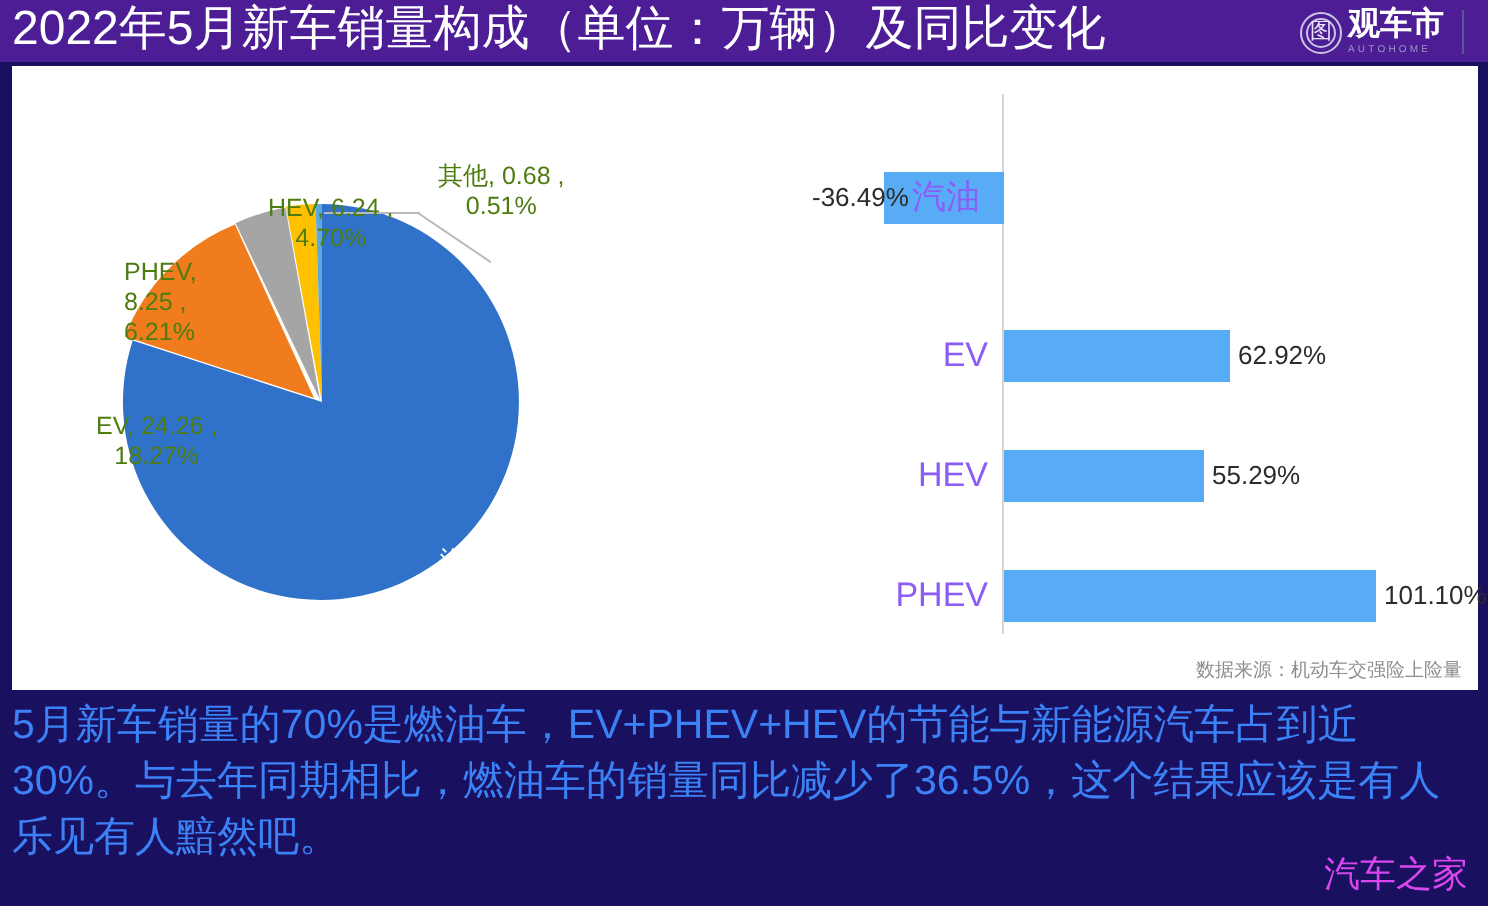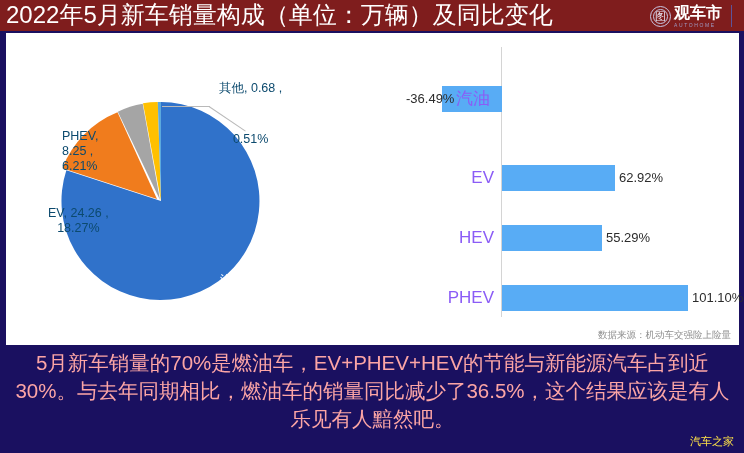--- a/index.html
+++ b/index.html
@@ -16,21 +16,21 @@
     height: 453px;
     background: #1a1060;
     overflow: hidden;
   }
 
   
   #header {
     position: absolute;
     left: 0; top: 0;
     width: 744px; height: 31px;
-    background: #7f1d1d;
+    background: #4c1d95;
   }
   #header-title {
     position: absolute;
     left: 6px; top: -1px;
     font-size: 24px;
     line-height: 31px;
     color: #ffffff;
     letter-spacing: 0px;
     white-space: nowrap;
     font-weight: 400;
@@ -92,21 +92,21 @@
   #pie {
     position: absolute;
     left: 55px; top: 68px;
     width: 200px; height: 200px;
   }
   #pie svg { display: block; }
 
   .pie-label {
     position: absolute;
     font-size: 12.5px;
-    color: #0c4a6e;
+    color: #4d7c0f;
     line-height: 15px;
     white-space: nowrap;
   }
   .pie-label.inwhite { color: #ffffff; }
   #lbl-phev { left: 56px; top: 64px; text-align: left; margin-top: 32px; }
   #lbl-hev  { left: 128px; top: 64px; text-align: left; }
   #lbl-other{ left: 213px; top: 48px; text-align: left; }
   #lbl-ev   { left: 42px;  top: 173px; text-align: left; }
   #lbl-gas  { left: 200px; top: 240px; text-align: right; }
 
@@ -163,29 +163,28 @@
     white-space: nowrap;
   }
 
   
   #commentary {
     position: absolute;
     left: 6px; top: 349px;
     width: 733px;
     font-size: 20.5px;
     line-height: 28px;
-    color: #fca5a5;
+    color: #3b82f6;
     letter-spacing: 0px;
-    text-align: center;
   }
   #watermark {
     position: absolute;
     right: 10px; bottom: 4px;
-    font-size: 11px;
-    color: #fde047;
+    font-size: 18px;
+    color: #d946ef;
     white-space: nowrap;
   }
 </style>
 </head>
 <body>
 
 <div id="page">
 
   <div id="header">
     <div id="header-title">2022年5月新车销量构成（单位：万辆）及同比变化</div>
@@ -222,24 +221,28 @@
 
       <div class="leader" style="left:203px; top:73px; width:44px; height:1px; transform:rotate(34deg); transform-origin:left center;"></div>
       <div class="leader" style="left:156px; top:73px; width:48px; height:1px;"></div>
 
       <div class="pie-label" id="lbl-phev">
         <div>PHEV,</div>
         <div>8.25 ,</div>
         <div>6.21%</div>
       </div>
 
+      <div class="pie-label" id="lbl-hev">
+        <div>HEV, 6.24 ,</div>
+        <div style="text-align:center;">4.70%</div>
+      </div>
 
       <div class="pie-label" id="lbl-other">
         <div>其他, 0.68 ,</div>
-        <div style="text-align:center;margin-top:36px;">0.51%</div>
+        <div style="text-align:center;">0.51%</div>
       </div>
 
       <div class="pie-label" id="lbl-ev">
         <div>EV, 24.26 ,</div>
         <div style="text-align:center;">18.27%</div>
       </div>
 
       <div class="pie-label inwhite" id="lbl-gas">
         <div>汽油,</div>
         <div>93.36 ,</div>

